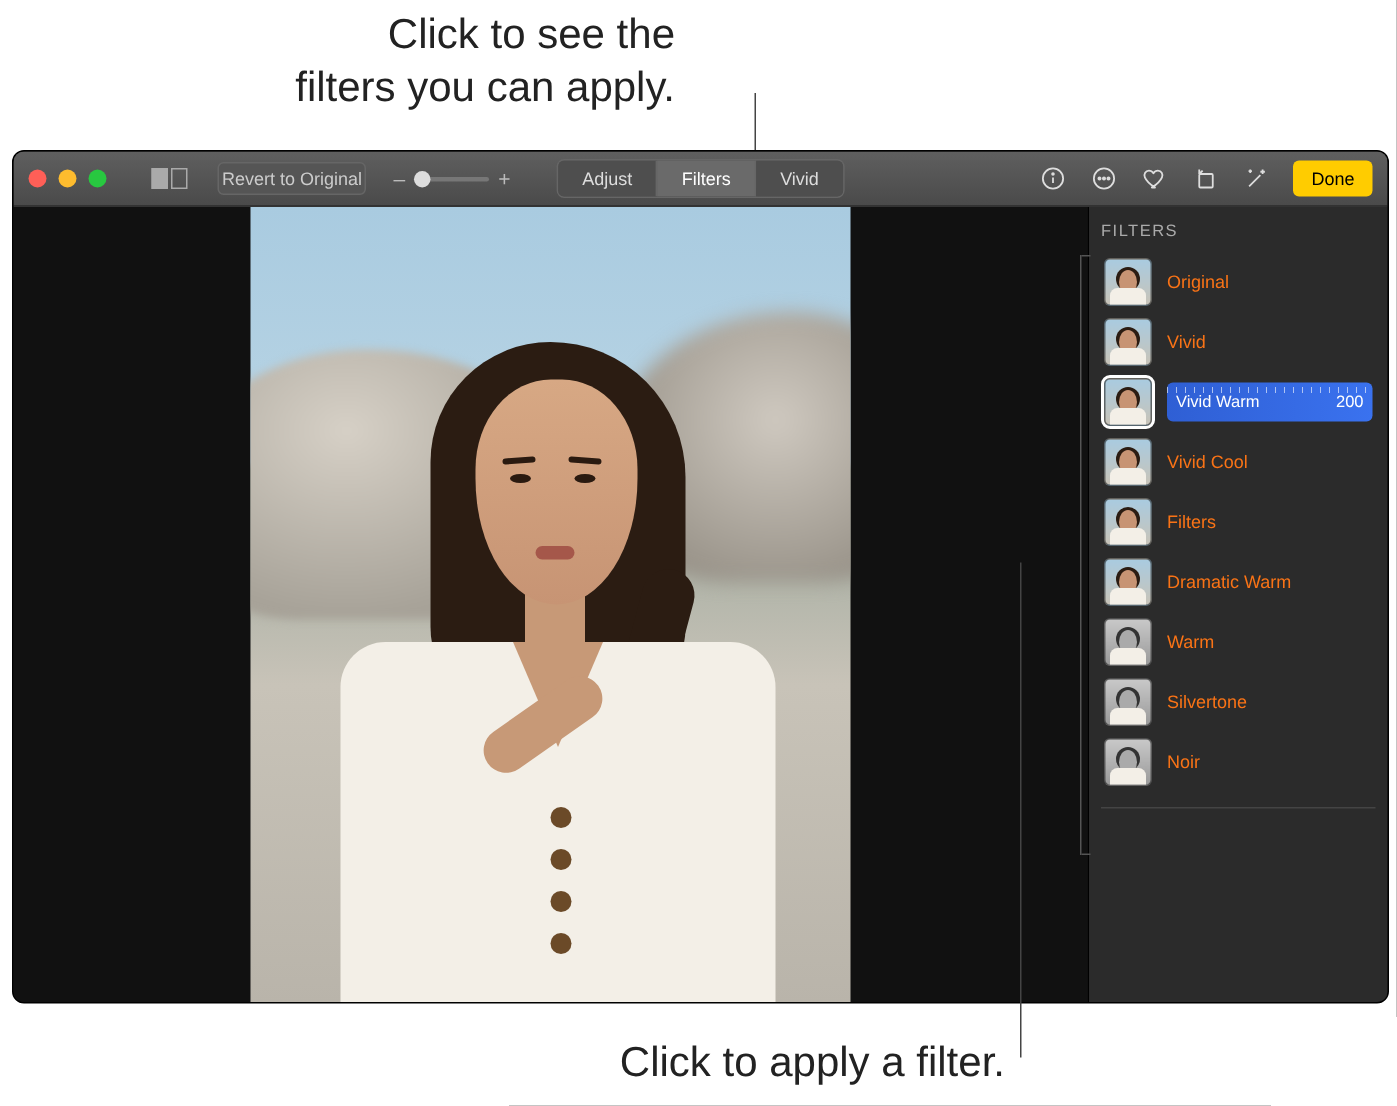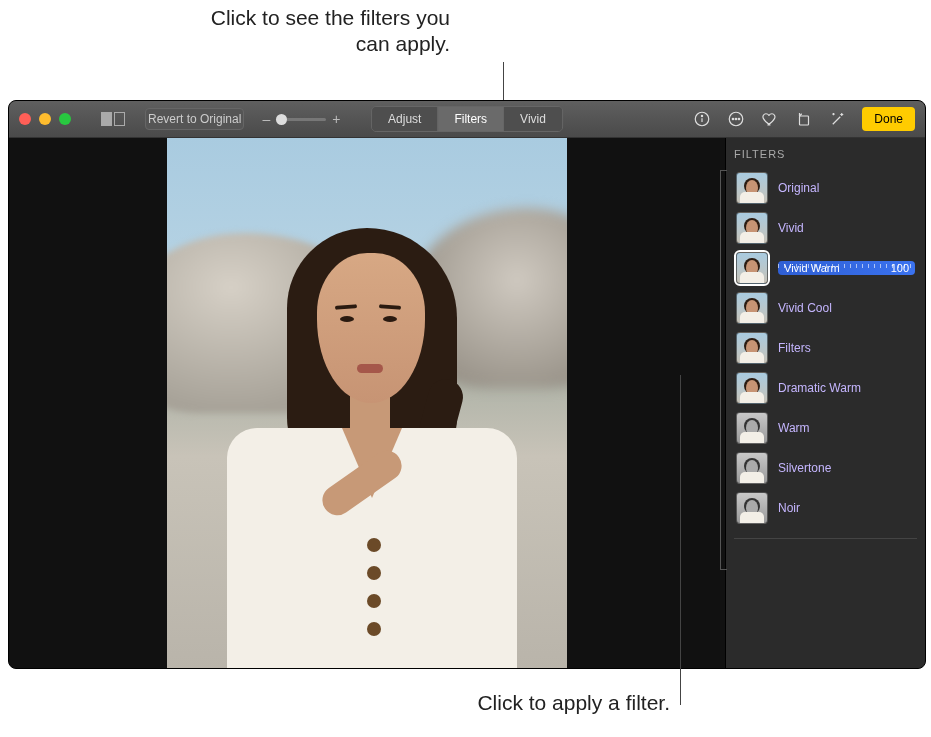--- a/index.html
+++ b/index.html
@@ -1,18 +1,18 @@
 <!DOCTYPE html>
 <html><head>
 <meta charset="utf-8">
 <style>
   html,body{margin:0;padding:0;background:#fff;font-family:-apple-system,Helvetica,Arial,sans-serif;}
   .stage{position:relative;width:931px;height:737px;}
   
-  .callout{position:absolute;color:#222;font-size:21px;line-height:1.25;}
+  .callout{position:absolute;color:#222;font-size:28px;line-height:1.25;}
   .callout.top{left:190px;top:5px;width:260px;text-align:right;}
   .callout.bottom{left:390px;top:690px;width:280px;text-align:right;}
   .leader{position:absolute;background:#444;}
   .leader.t-v{left:503px;top:62px;width:1px;height:40px;}
   .leader.b-v{left:680px;top:375px;width:1px;height:330px;}
 
   
   .window{position:absolute;left:8px;top:100px;width:916px;height:567px;border-radius:8px;overflow:hidden;background:#1a1a1a;box-shadow:0 1px 0 rgba(0,0,0,.4) inset;border:1px solid #000;}
   .toolbar{height:36px;background:linear-gradient(#5f5f5f,#4a4a4a);display:flex;align-items:center;padding:0 10px;gap:12px;border-bottom:1px solid #333;}
   .traffic{display:flex;gap:8px;}
@@ -57,23 +57,23 @@
 
   .panel{width:200px;background:#2b2b2b;border-left:1px solid #000;padding:10px 8px;box-sizing:border-box;}
   .panel-title{font-size:11px;letter-spacing:1px;color:#aaa;margin-bottom:8px;}
   .frow{display:flex;align-items:center;gap:10px;padding:4px 2px;border-radius:4px;cursor:pointer;}
   .thumb{width:30px;height:30px;border-radius:4px;background:linear-gradient(180deg,#a9cbe0 0%,#c8c3b8 100%);position:relative;overflow:hidden;flex:0 0 30px;border:1px solid rgba(0,0,0,.5);}
   .thumb.sel{outline:2px solid #fff;}
   .thumb .mini-face{position:absolute;left:9px;top:7px;width:12px;height:16px;border-radius:50%;background:#c79474;}
   .thumb .mini-hair{position:absolute;left:7px;top:5px;width:16px;height:16px;border-radius:50%;background:#2b1c12;}
   .thumb .mini-shirt{position:absolute;left:3px;top:19px;width:24px;height:14px;background:#f3efe7;border-radius:5px 5px 0 0;}
   .thumb.gray .mini-face{background:#aaa;} .thumb.gray .mini-hair{background:#333;} .thumb.gray{background:linear-gradient(180deg,#c8c8c8,#9a9a9a);}
-  .flabel{font-size:12px;color:#c4b5fd;}
+  .flabel{font-size:12px;color:#f97316;}
   .frow.selected{background:transparent;}
-  .slider{flex:1;height:14px;border-radius:4px;background:linear-gradient(90deg,#2f5fd4,#3a72ef);display:flex;align-items:center;justify-content:space-between;padding:0 6px;color:#fff;font-size:11px;position:relative;}
+  .slider{flex:1;height:26px;border-radius:4px;background:linear-gradient(90deg,#2f5fd4,#3a72ef);display:flex;align-items:center;justify-content:space-between;padding:0 6px;color:#fff;font-size:11px;position:relative;}
   .slider::before{content:"";position:absolute;left:0;right:0;top:3px;height:4px;background-image:repeating-linear-gradient(90deg,rgba(255,255,255,.6) 0 1px,transparent 1px 6px);}
   .divider{border:none;border-top:1px solid #444;margin:10px 0 0 0;}
 
   
   .bracket{position:absolute;border-left:1px solid #555;}
   .bracket.top-b{left:720px;top:170px;height:400px;width:1px;}
   .bracket.top-b::before,.bracket.top-b::after{content:"";position:absolute;left:0;width:6px;height:1px;background:#555;}
   .bracket.top-b::before{top:0;} .bracket.top-b::after{bottom:0;}
 </style>
 </head>
@@ -188,21 +188,21 @@
               <span class="flabel">Vivid</span>
             </div>
             <div class="frow selected">
               <div class="thumb sel">
                 <div class="mini-hair"></div>
                 <div class="mini-face"></div>
                 <div class="mini-shirt"></div>
               </div>
               <div class="slider">
                 <span>Vivid Warm</span>
-                <span>100</span>
+                <span>200</span>
               </div>
             </div>
             <div class="frow">
               <div class="thumb">
                 <div class="mini-hair"></div>
                 <div class="mini-face"></div>
                 <div class="mini-shirt"></div>
               </div>
               <span class="flabel">Vivid Cool</span>
             </div>

